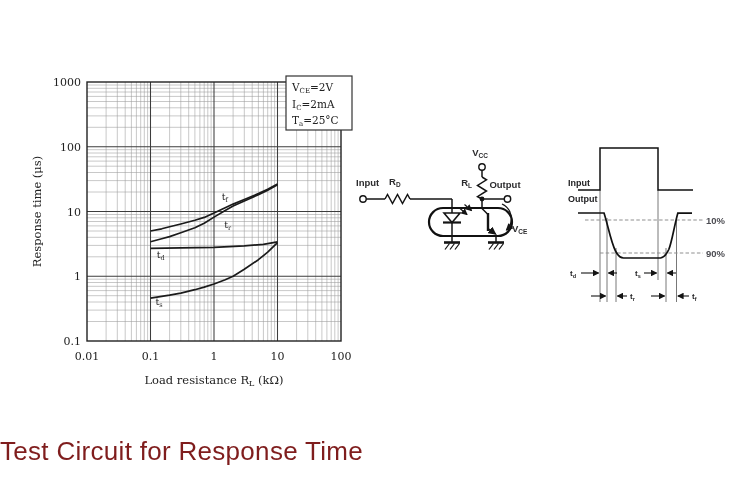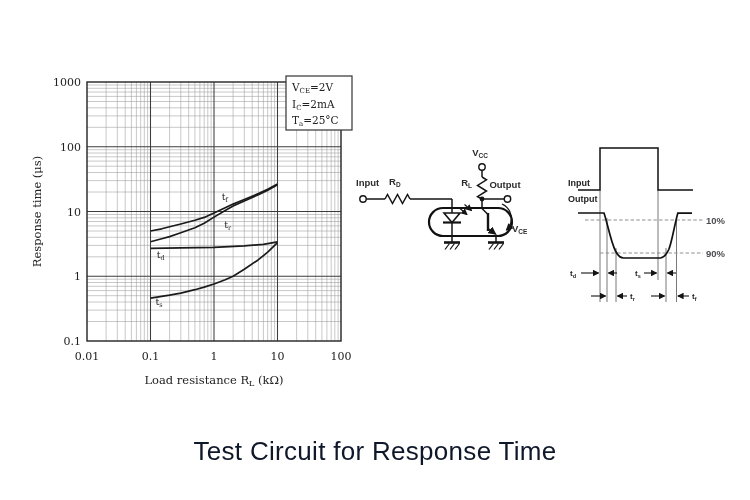--- a/index.html
+++ b/index.html
@@ -11,22 +11,22 @@
   #circuit{left:355px;top:130px}
   #timing{left:565px;top:130px}
   .s-label{font:600 9.5px "Liberation Sans",sans-serif;fill:#2c2c2e}
   .s-sub{font:600 6.5px "Liberation Sans",sans-serif;fill:#2c2c2e}
   .t-label{font:600 9px "Liberation Sans",sans-serif;fill:#1d1d1f}
   .pct{font:600 9.5px "Liberation Sans",sans-serif;fill:#4c4c52}
   .dim{font:600 8px "Liberation Sans",sans-serif;fill:#1d1d1f}
   .dimsub{font:600 5.5px "Liberation Sans",sans-serif;fill:#1d1d1f}
   .wire{stroke:#141414;stroke-width:1.5;fill:none}
   .thin{stroke:#555;stroke-width:0.8;fill:none}
-  #caption{left:0;top:436px;width:750px;text-align:center;
-           font:500 26px "Liberation Sans",sans-serif;color:#0f172a;letter-spacing:.3px}
+  #caption{left:0;top:436px;width:750px;
+           font:500 26px "Liberation Sans",sans-serif;color:#7f1d1d;letter-spacing:.3px}
 </style>
 </head>
 <body>
 
 <svg id="chart" class="abs" width="360" height="348" viewBox="0 0 360 348">
     <g>
       <line x1="91.1" y1="34" x2="91.1" y2="293" stroke="#9b9b9b" stroke-width="0.55"></line>
       <line x1="102.3" y1="34" x2="102.3" y2="293" stroke="#9b9b9b" stroke-width="0.55"></line>
       <line x1="110.2" y1="34" x2="110.2" y2="293" stroke="#9b9b9b" stroke-width="0.55"></line>
       <line x1="116.4" y1="34" x2="116.4" y2="293" stroke="#9b9b9b" stroke-width="0.55"></line>

